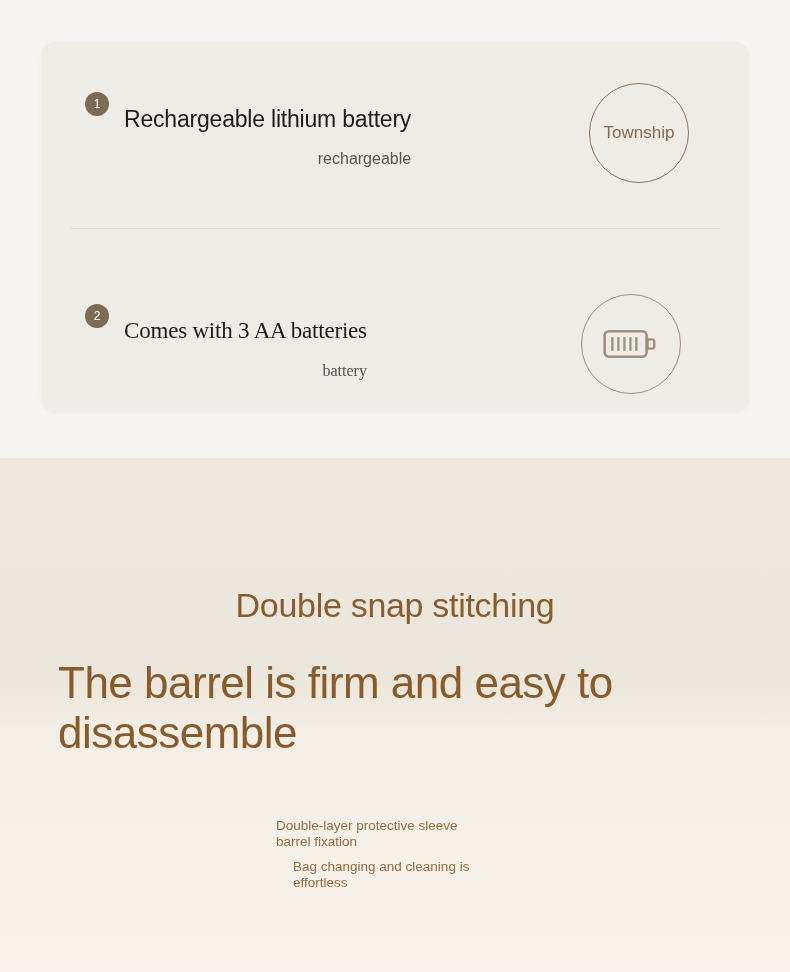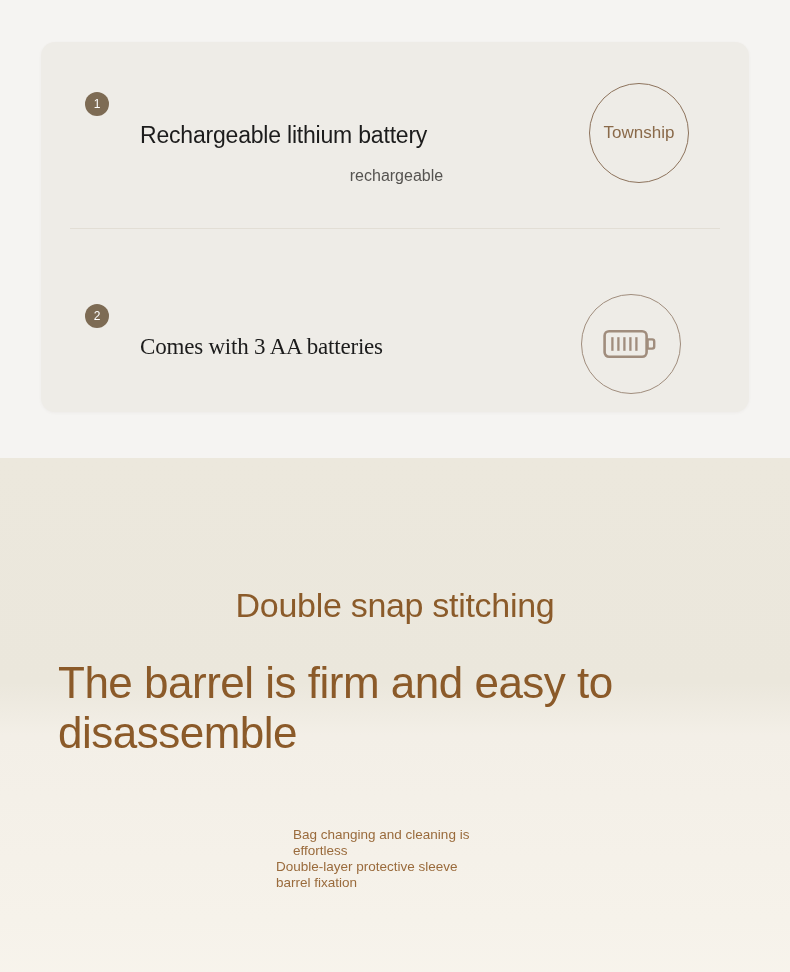--- a/index.html
+++ b/index.html
@@ -75,21 +75,21 @@
     left: 83px;
   }
   .row-1 .text-block { top: 62px; }
   .row-2 .text-block { top: 88px; font-family: Liberation Serif, serif; }
 
   .feature-title {
     font-size: 23px;
     color: #1c1c1c;
     letter-spacing: -0.2px;
     white-space: nowrap;
-    margin: 16px;
+    margin: 0;
     line-height: 30px;
   }
 
   .feature-sub {
     font-size: 16px;
     color: #555350;
     margin: 0;
     margin-top: 15px;
     line-height: 20px;
     white-space: nowrap;
@@ -201,20 +201,21 @@
       </div>
     </div>
 
     <div class="row-divider"></div>
 
     <div class="feature-row row-2">
       <div class="badge">2</div>
 
       <div class="text-block">
         <p class="feature-title">Comes with 3 AA batteries</p>
+        <p class="feature-sub">battery</p>
       </div>
 
       <div class="icon-circle">
         <svg class="battery-svg" width="56" height="34" viewBox="0 0 56 34">
           <rect x="1.6" y="4.2" width="42" height="25.6" rx="4.5" ry="4.5" fill="none" stroke="#a08d7d" stroke-width="2.6"></rect>
           <path d="M44.6 12.4 h4.6 a2 2 0 0 1 2 2 v5.2 a2 2 0 0 1 -2 2 h-4.6 z" fill="none" stroke="#a08d7d" stroke-width="2.4"></path>
           <g stroke="#a08d7d" stroke-width="2.3" stroke-linecap="butt">
             <line x1="9.4" y1="10.2" x2="9.4" y2="23.8"></line>
             <line x1="15.4" y1="10.2" x2="15.4" y2="23.8"></line>
             <line x1="21.4" y1="10.2" x2="21.4" y2="23.8"></line>
@@ -228,19 +229,19 @@
   </div>
 </div>
 
 <div class="bottom-section">
 
   <div class="promo-eyebrow">Double snap stitching</div>
 
   <div class="promo-heading">The barrel is firm and easy to disassemble</div>
 
   <div class="annotation-group">
+    <div class="annotation first">Double-layer protective sleeve
+barrel fixation</div>
     <div class="annotation second">Bag changing and cleaning is
 effortless</div>
-    <div class="annotation first">Double-layer protective sleeve
-barrel fixation</div>
   </div>
 
 </div>
 
 </body></html>

